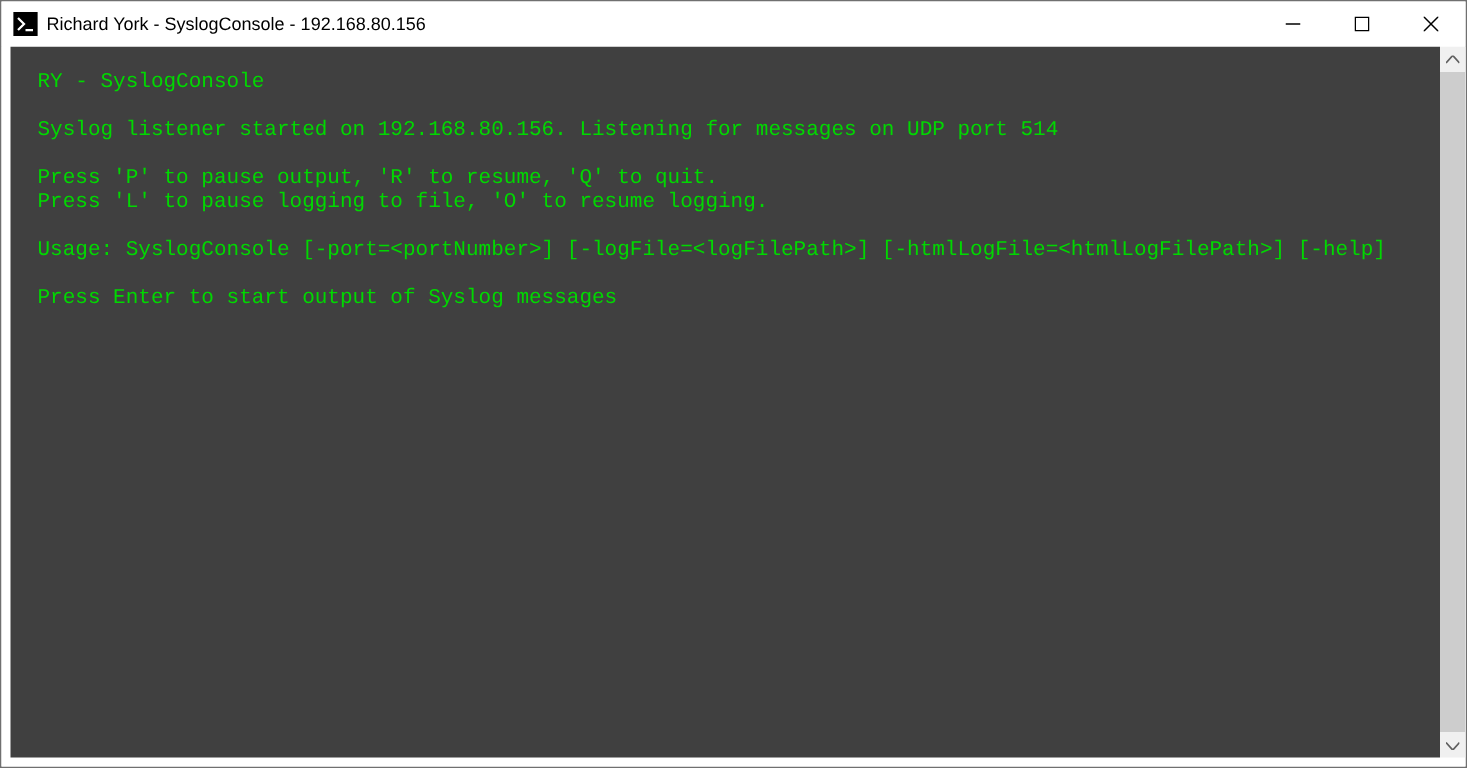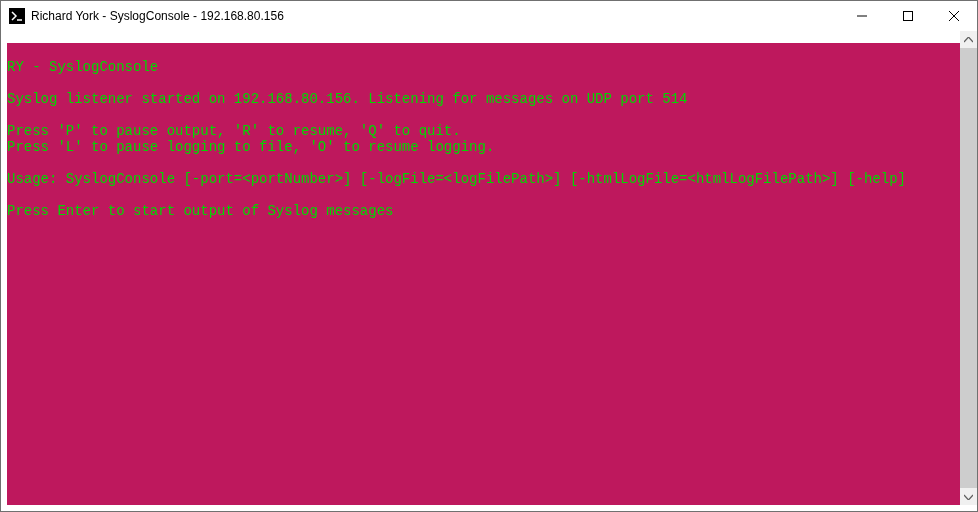--- a/index.html
+++ b/index.html
@@ -57,29 +57,29 @@
     }
     .win-btn svg { display: block; }
     .console-area {
       flex: 1;
       display: flex;
       background: #fff;
       overflow: hidden;
     }
     .console {
       flex: 1;
-      background: #be185d;
+      background: #404040;
       color: #00d800;
       font-family: Consolas, "Courier New", monospace;
       font-size: 14px;
       line-height: 16px;
-      padding: 0 0;
+      padding: 0 18px;
       white-space: pre;
       overflow: hidden;
-      margin: 12px 0 6px 6px;
+      margin: 0 0 6px 6px;
     }
     .console .line {
       display: block;
     }
     .scrollbar {
       width: 17px;
       background: #f0f0f0;
       display: flex;
       flex-direction: column;
       margin: 0 0 6px 0;

